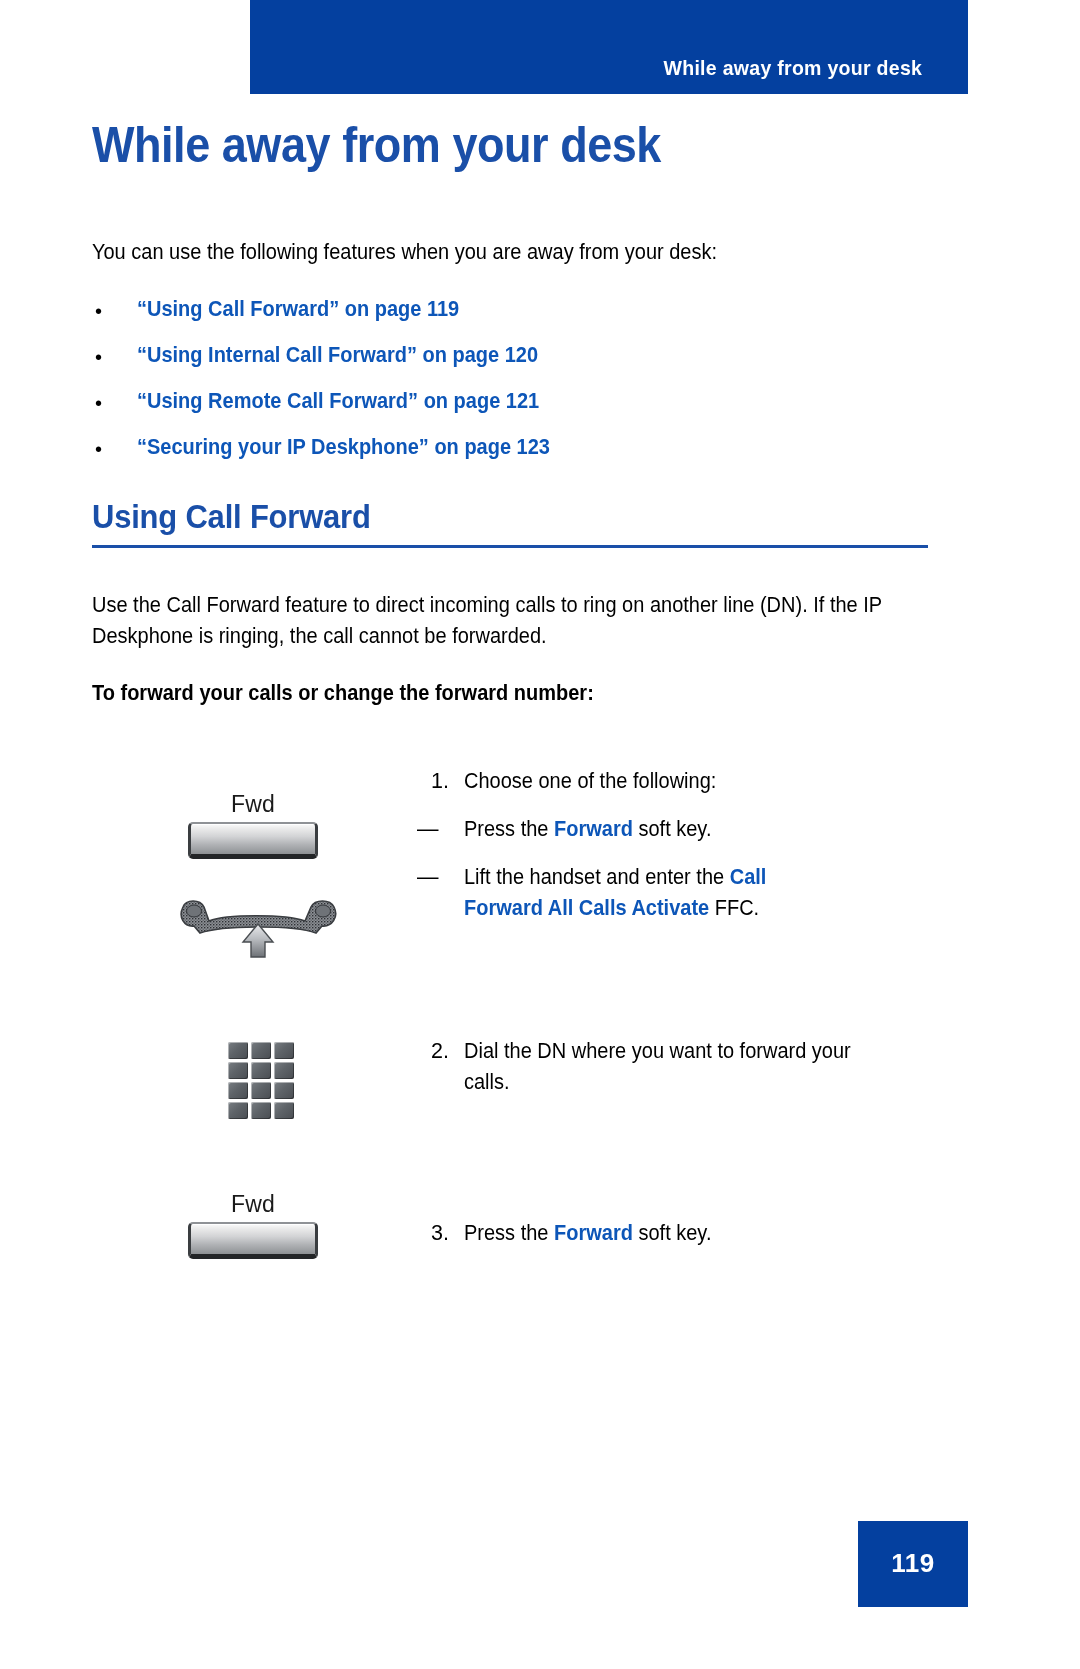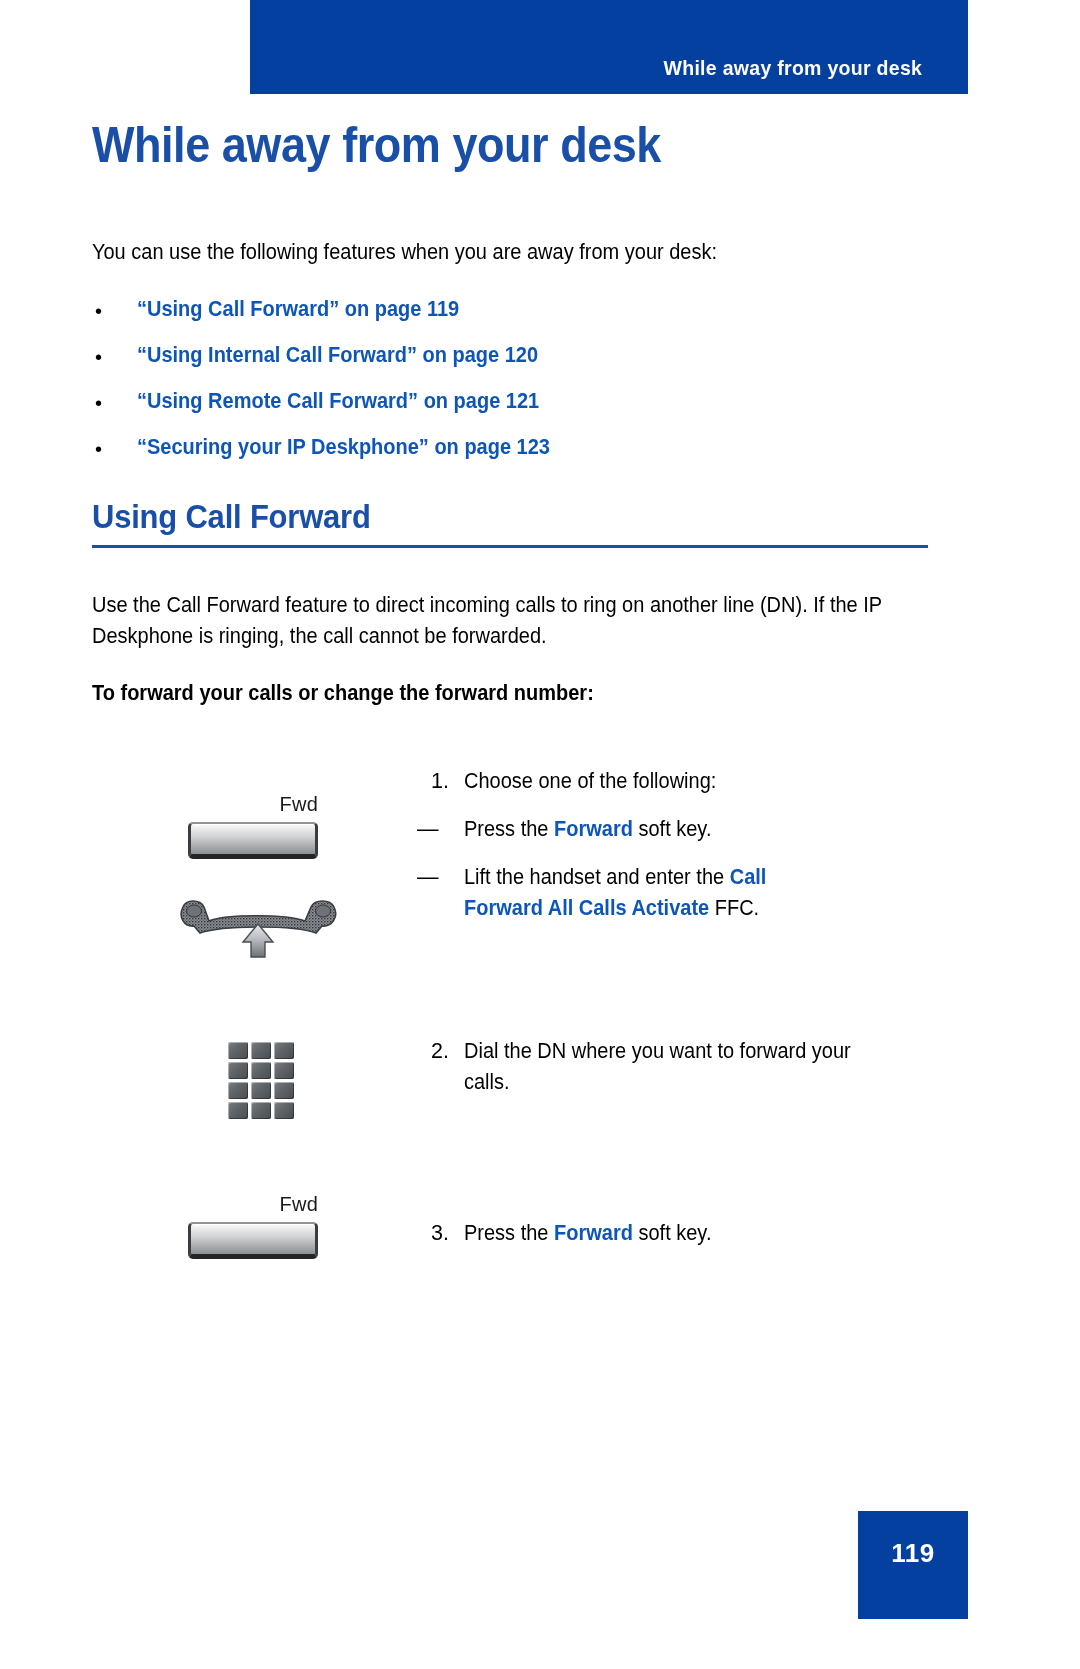--- a/index.html
+++ b/index.html
@@ -216,23 +216,23 @@
   }
   .kw { color: #0D56B8; font-weight: bold; }
 
   
   .softkey {
     position: relative;
     width: 130px;
   }
   .softkey-label {
     font-family: "Liberation Sans", sans-serif;
-    font-size: 20px;
+    font-size: 23px;
     color: #1a1a1a;
-    text-align: right;
+    text-align: center;
     line-height: 28px;
     letter-spacing: 0.2px;
   }
   .softkey-btn {
     margin-top: 4px;
     width: 130px;
     height: 37px;
     border-radius: 5px;
     border-top: 2px solid #8f9296;
     border-left: 3px solid #3a3d40;
@@ -270,23 +270,23 @@
     border-radius: 2px;
     background: linear-gradient(135deg, #787d82 0%, #5e6368 45%, #4a4e53 100%);
     box-shadow: inset 1px 1px 0 rgba(255,255,255,0.45),
                 inset -1px -1px 0 rgba(0,0,0,0.35);
   }
 
   
   #footer-block {
     position: absolute;
     right: 112px;
-    bottom: 50px;
+    bottom: 62px;
     width: 110px;
-    height: 108px;
+    height: 86px;
     background: #04409F;
   }
   #footer-page-number {
     position: absolute;
     left: 0;
     right: 0;
     top: 27px;
     text-align: center;
     color: #ffffff;
     font-size: 26px;

